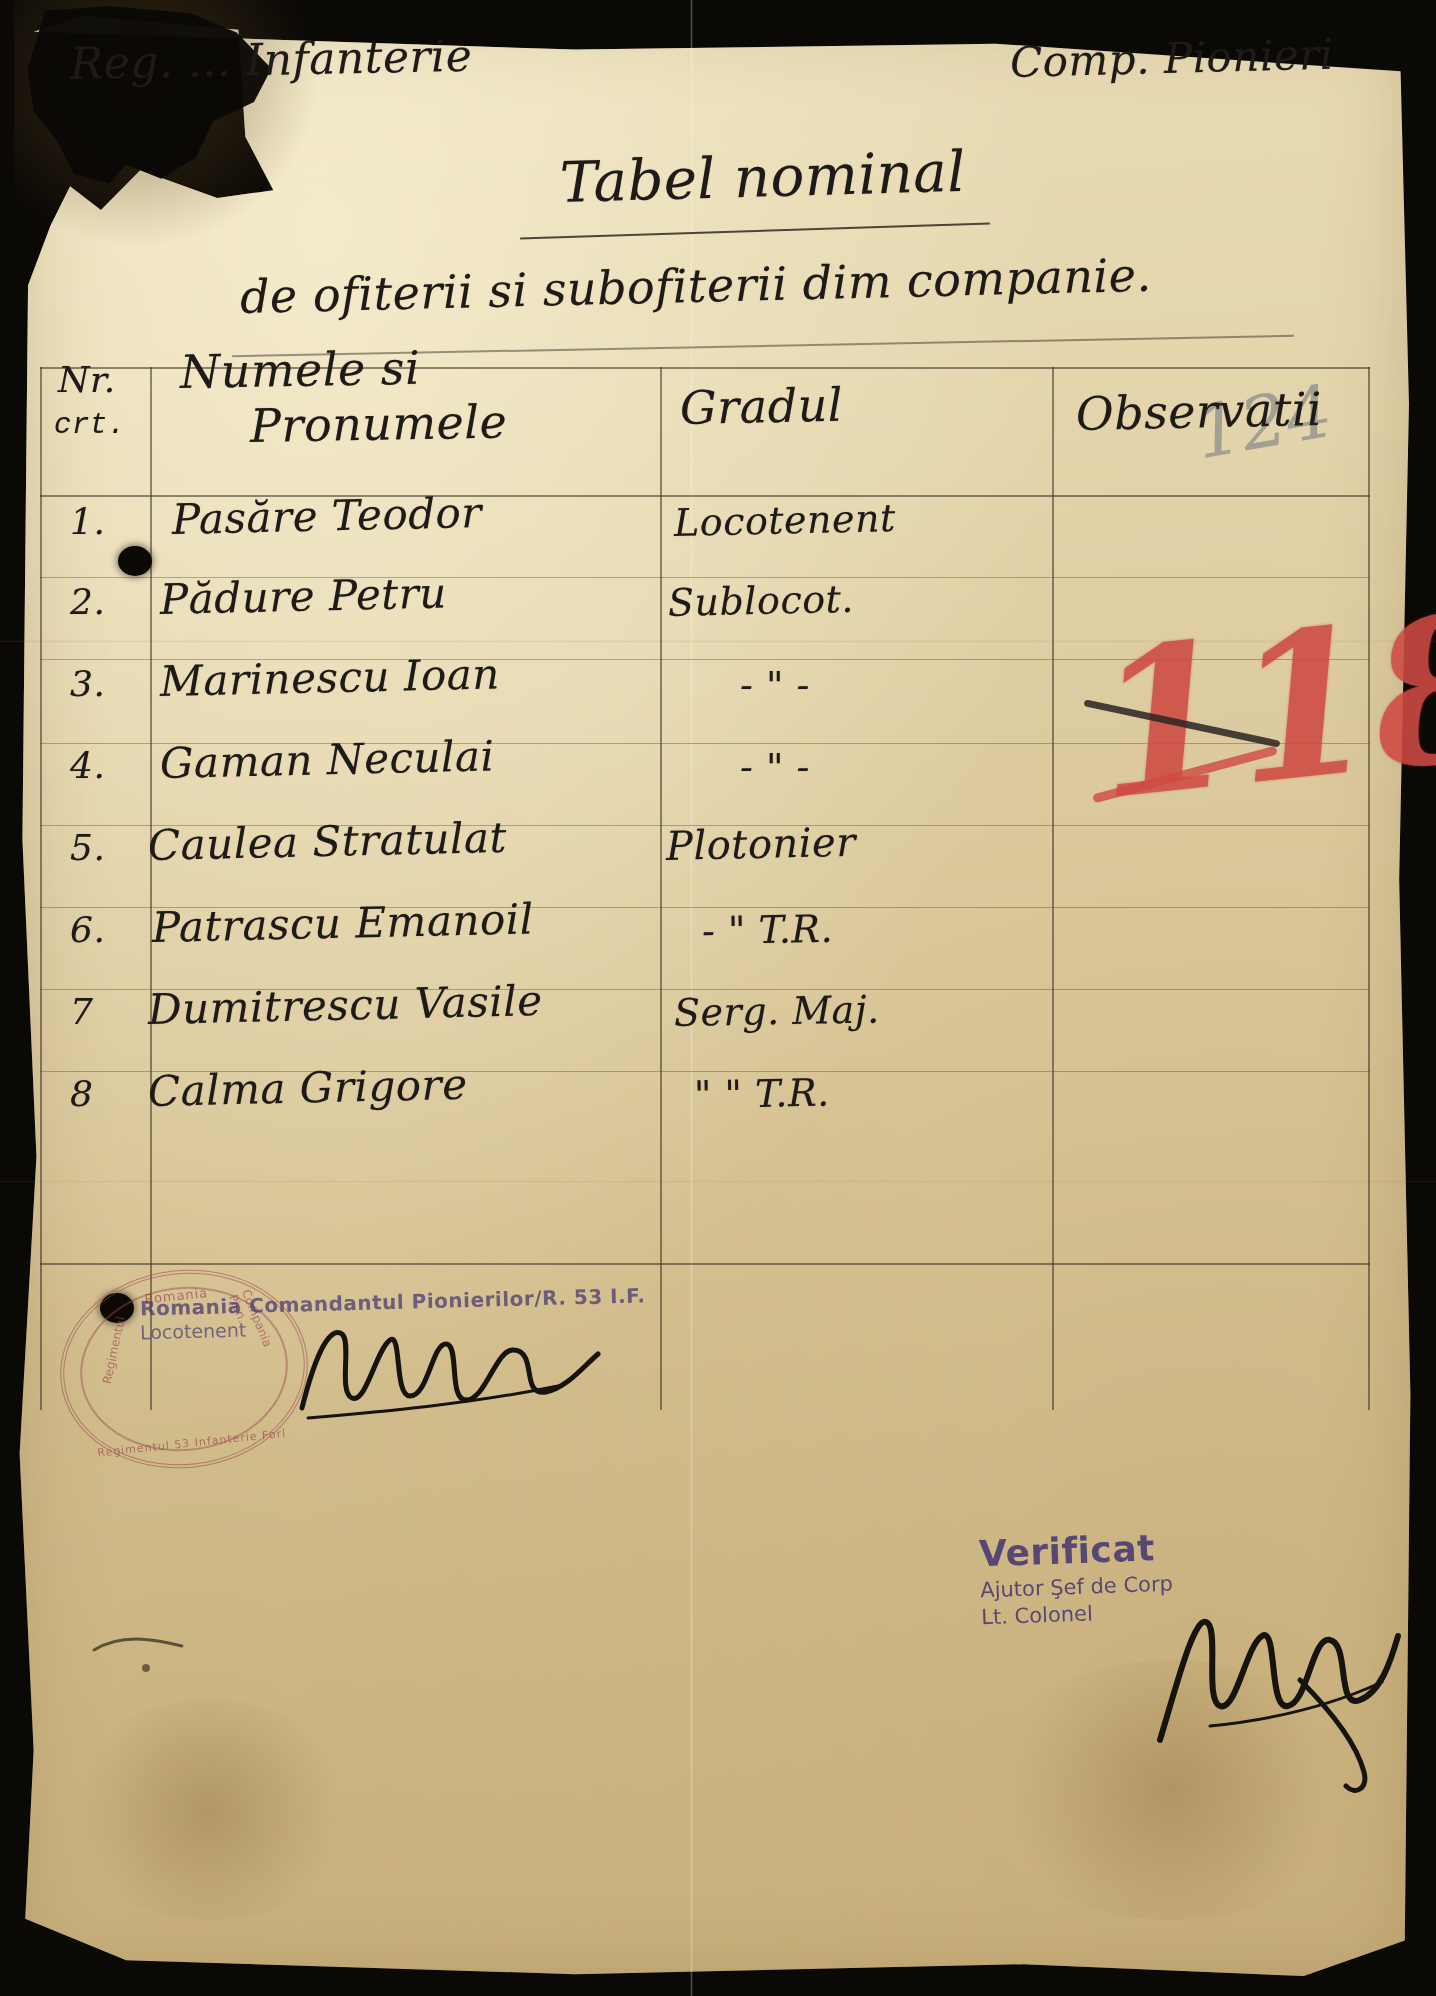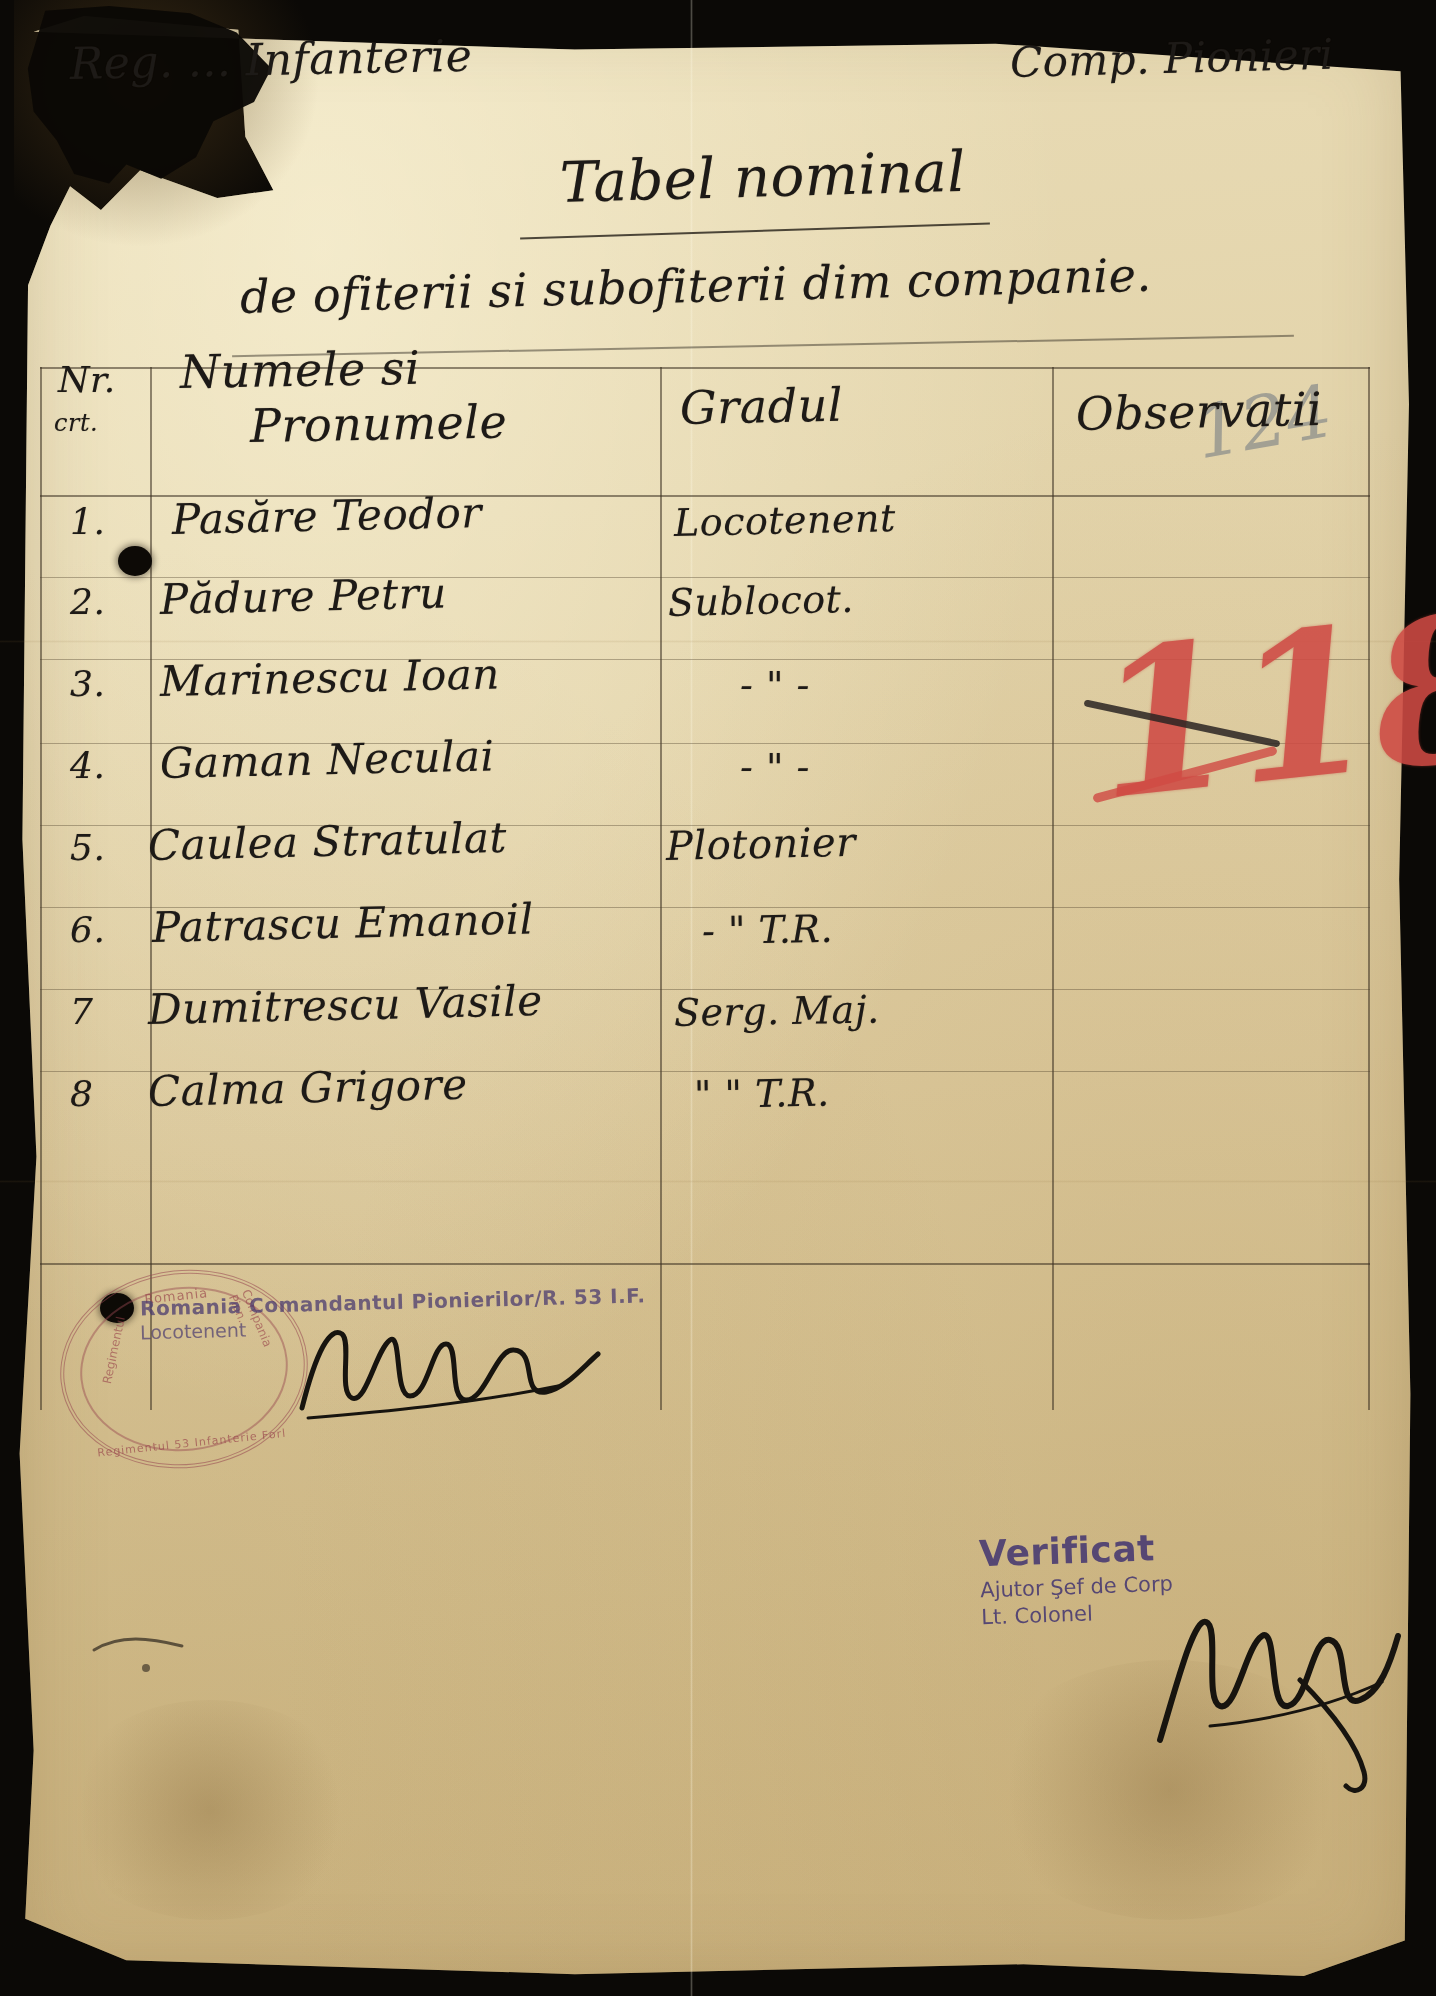--- a/index.html
+++ b/index.html
@@ -282,21 +282,21 @@
 
     <div class="tline-h tline-light" style="top:210px;"></div>
     <div class="tline-h tline-light" style="top:292px;"></div>
     <div class="tline-h tline-light" style="top:376px;"></div>
     <div class="tline-h tline-light" style="top:458px;"></div>
     <div class="tline-h tline-light" style="top:540px;"></div>
     <div class="tline-h tline-light" style="top:622px;"></div>
     <div class="tline-h tline-light" style="top:704px;"></div>
 
     <div class="hw" style="left:18px; top:-8px; font-size:36px;">Nr.</div>
-    <div class="hw" style="left:14px; top:42px; font-size:24px;">crt.</div>
+    <div class="hw" style="left:14px; top:42px; font-size:29px;font-family:Liberation Mono, monospace;">crt.</div>
 
     <div class="hw" style="left:140px; top:-22px; font-size:46px; transform: rotate(-1deg);">Numele si</div>
     <div class="hw" style="left:210px; top:32px; font-size:46px; transform: rotate(-1deg);">Pronumele</div>
 
     <div class="hw" style="left:640px; top:14px; font-size:46px; transform: rotate(-1.2deg);">Gradul</div>
 
     <div class="hw" style="left:1036px; top:20px; font-size:46px; transform: rotate(-1.2deg);">Observatii</div>
 
     <div class="hw" style="left:30px;  top:134px; font-size:36px;">1.</div>
     <div class="hw" style="left:132px; top:128px; font-size:42px; transform:rotate(-1.3deg);">Pasăre Teodor</div>

